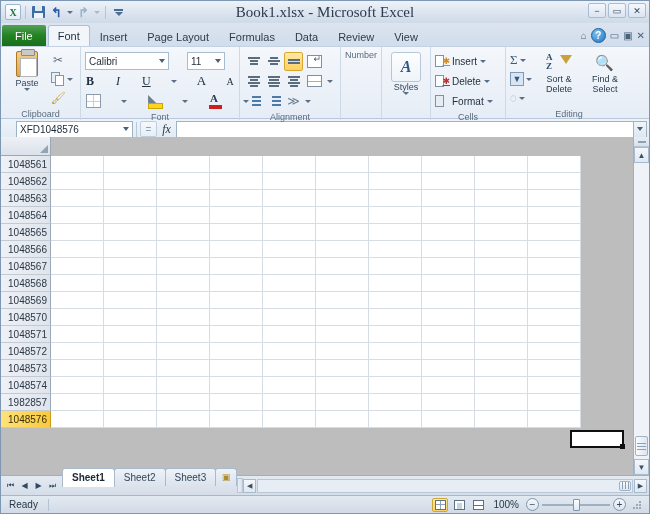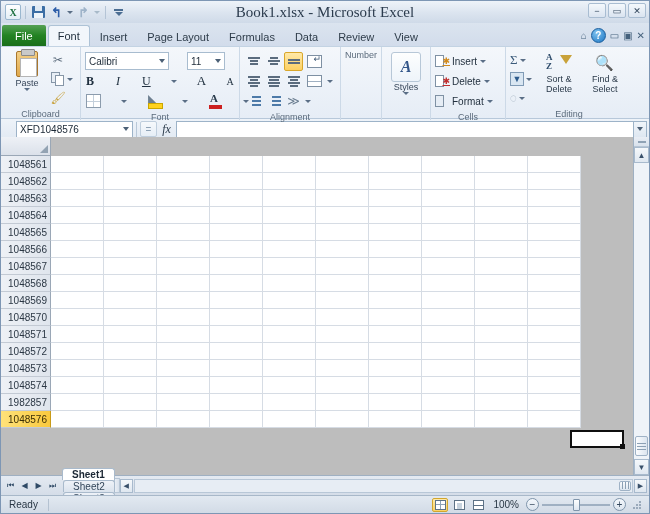--- a/index.html
+++ b/index.html
@@ -477,21 +477,21 @@
     position: absolute; left: 0; right: 0; bottom: 18px; height: 20px;
     background: linear-gradient(180deg,#e4eaf2,#d5dde8);
     border-top: 1px solid #9fb0c2;
     display: flex; align-items: center;
   }
   .navbtns { display: flex; gap: 1px; padding: 0 3px; }
   .nav {
     width: 13px; height: 14px; display: flex; align-items: center;
     justify-content: center; font-size: 8px; color: #2f4a66;
   }
-  .stabs { display: flex; align-items: flex-end; height: 36px; flex-direction: column; }
+  .stabs { display: flex; align-items: flex-start; height: 36px; }
   .stab {
     height: 18px; padding: 0 9px; font-size: 10px; color: #33465a;
     display: flex; align-items: center;
     background: linear-gradient(180deg,#eef2f8,#dbe3ed);
     border: 1px solid #a9bacc; border-bottom: none;
     border-radius: 3px 3px 0 0; margin-right: -1px;
     transform: skewX(-0deg);
   }
   .stab.active {
     background: #fff; font-weight: bold; color: #1b2734; height: 19px;

